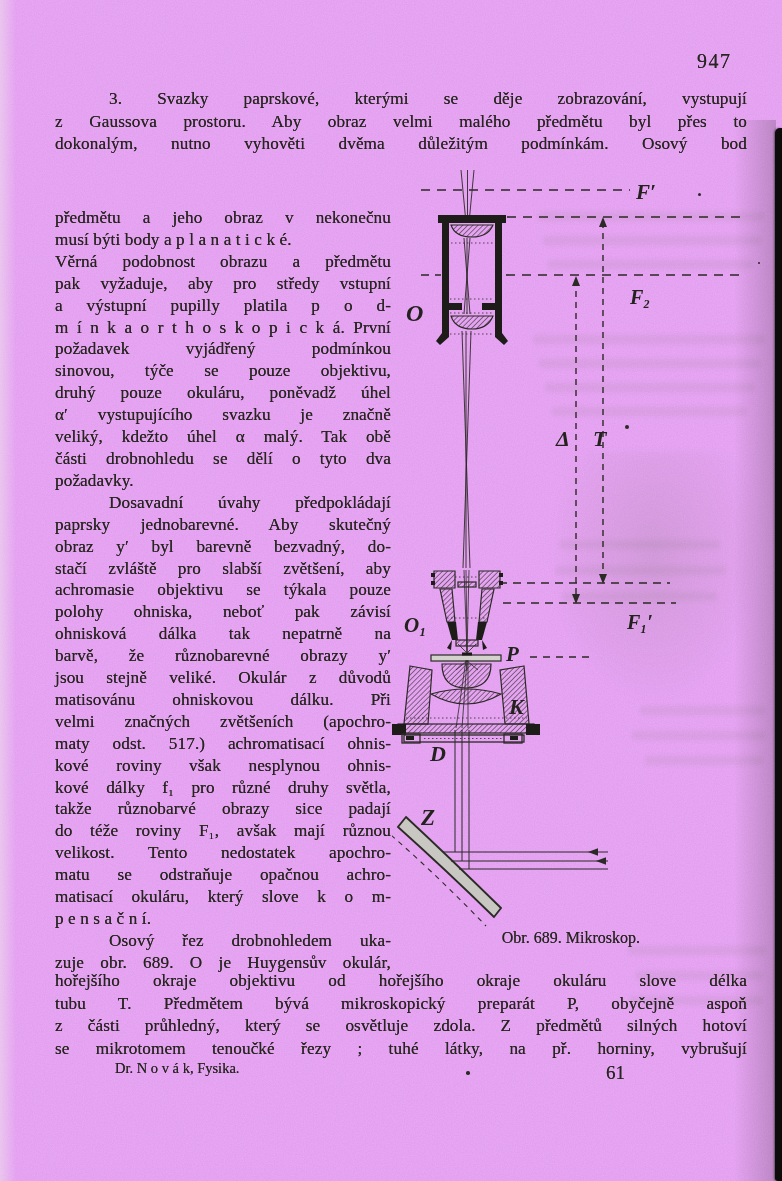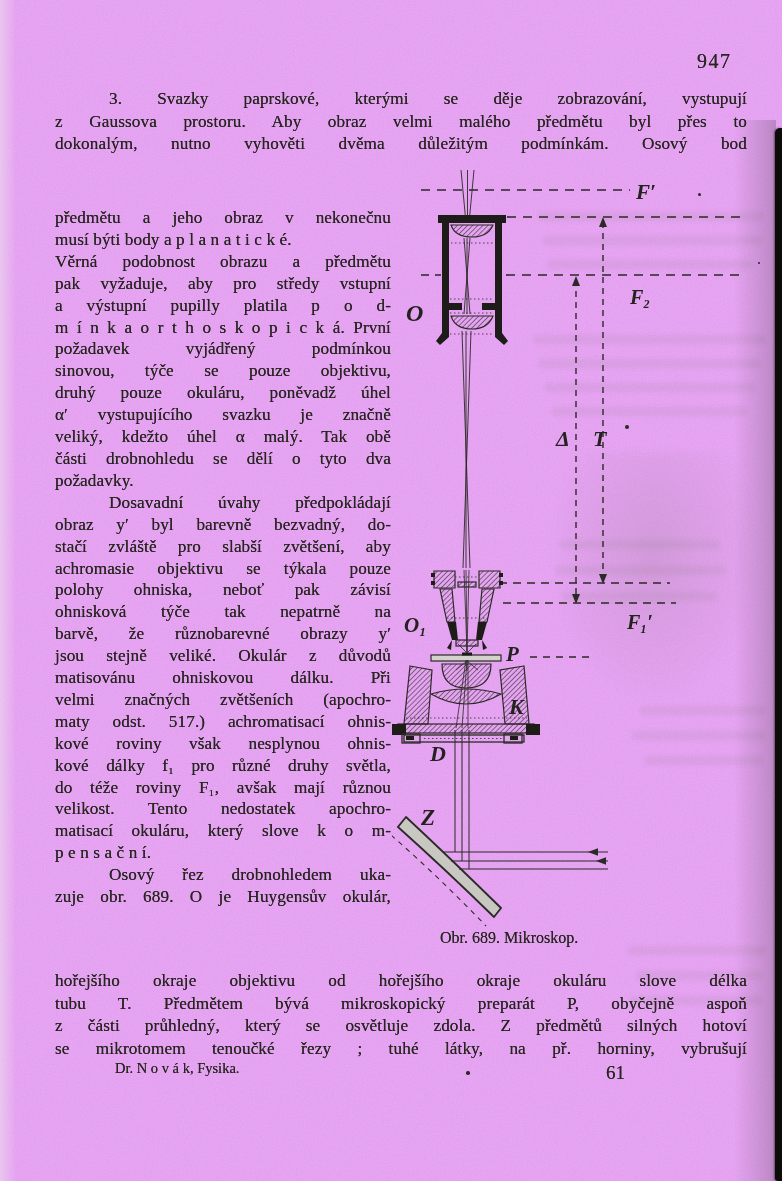--- a/index.html
+++ b/index.html
@@ -18,21 +18,21 @@
   .tline.ind{text-indent:54px;font-family:Liberation Serif, serif;}
   #blockA{left:55px;top:88px;width:692px;font-size:17.2px;line-height:22.5px;}
   #blockB{left:55px;top:163px;width:336px;font-size:17.2px;line-height:21.9px;margin-top:44px;}
   #blockC{left:55px;top:970px;width:692px;font-size:17.2px;line-height:22.6px;}
   #pagenum{position:absolute;left:697px;top:50px;font-size:20px;letter-spacing:1.5px;
            text-shadow:0 0 .4px rgba(38,37,31,.85);}
   #footer-left{position:absolute;left:78px;top:1060px;font-size:14.5px;
            text-shadow:0 0 .3px rgba(38,37,31,.8);margin-left:37px;}
   #footer-right{position:absolute;left:606px;top:1062px;font-size:19px;
            text-shadow:0 0 .4px rgba(38,37,31,.8);}
-  #caption{position:absolute;left:440px;top:929px;width:200px;text-align:left;font-size:16px;
+  #caption{position:absolute;left:440px;top:929px;width:200px;text-align:right;font-size:16px;
            text-shadow:0 0 .4px rgba(38,37,31,.8);}
   #figure{position:absolute;left:392px;top:160px;width:390px;height:795px;}
   .g{position:absolute;background:#6f6b61;opacity:.09;filter:blur(2px);border-radius:3px;height:9px;}
   .gb{position:absolute;left:548px;top:452px;width:212px;height:252px;filter:blur(3px);
       background:radial-gradient(ellipse at 50% 40%,rgba(110,106,96,.16),rgba(110,106,96,0) 70%);}
   .speck{position:absolute;background:#2a2924;border-radius:50%;}
 </style>
 </head>
 <body>
 
@@ -89,34 +89,37 @@
       <div class="tline">a výstupní pupilly platila  p o d-</div>
       <div class="tline">m í n k a  o r t h o s k o p i c k á.  První</div>
       <div class="tline">požadavek vyjádřený podmínkou</div>
       <div class="tline">sinovou, týče se pouze objektivu,</div>
       <div class="tline">druhý pouze okuláru, poněvadž úhel</div>
       <div class="tline">α′ vystupujícího svazku je značně</div>
       <div class="tline">veliký, kdežto úhel α malý. Tak obě</div>
       <div class="tline">části drobnohledu se dělí o tyto dva</div>
       <div class="tline end">požadavky.</div>
       <div class="tline ind">Dosavadní úvahy předpokládají</div>
+      <div class="tline">paprsky jednobarevné. Aby skutečný</div>
       <div class="tline">obraz y′ byl barevně bezvadný, do-</div>
       <div class="tline">stačí zvláště pro slabší zvětšení, aby</div>
       <div class="tline">achromasie objektivu se týkala pouze</div>
       <div class="tline">polohy ohniska, neboť pak závisí</div>
-      <div class="tline">ohnisková týče tak nepatrně na</div>
+      <div class="tline">ohnisková dálka tak nepatrně na</div>
       <div class="tline">barvě, že různobarevné obrazy y′</div>
       <div class="tline">jsou stejně veliké. Okulár z důvodů</div>
       <div class="tline">matisovánu ohniskovou dálku. Při</div>
       <div class="tline">velmi značných zvětšeních (apochro-</div>
       <div class="tline">maty odst. 517.) achromatisací ohnis-</div>
       <div class="tline">kové roviny však nesplynou ohnis-</div>
       <div class="tline">kové dálky f₁ pro různé druhy světla,</div>
+      <div class="tline">takže různobarvé obrazy sice padají</div>
       <div class="tline">do téže roviny F₁, avšak mají různou</div>
       <div class="tline">velikost. Tento nedostatek apochro-</div>
+      <div class="tline">matu se odstraňuje opačnou achro-</div>
       <div class="tline">matisací okuláru, který slove  k o m-</div>
       <div class="tline end">p e n s a č n í.</div>
       <div class="tline ind">Osový řez drobnohledem uka-</div>
       <div class="tline">zuje obr. 689. O je Huygensův okulár,</div>
     </div>
   <div id="blockC" class="tblock">
       <div class="tline">hořejšího okraje objektivu od hořejšího okraje okuláru slove délka</div>
       <div class="tline">tubu T. Předmětem bývá mikroskopický preparát P, obyčejně aspoň</div>
       <div class="tline">z části průhledný, který se osvětluje zdola. Z předmětů silných hotoví</div>
       <div class="tline">se mikrotomem tenoučké řezy ; tuhé látky, na př. horniny, vybrušují</div>

